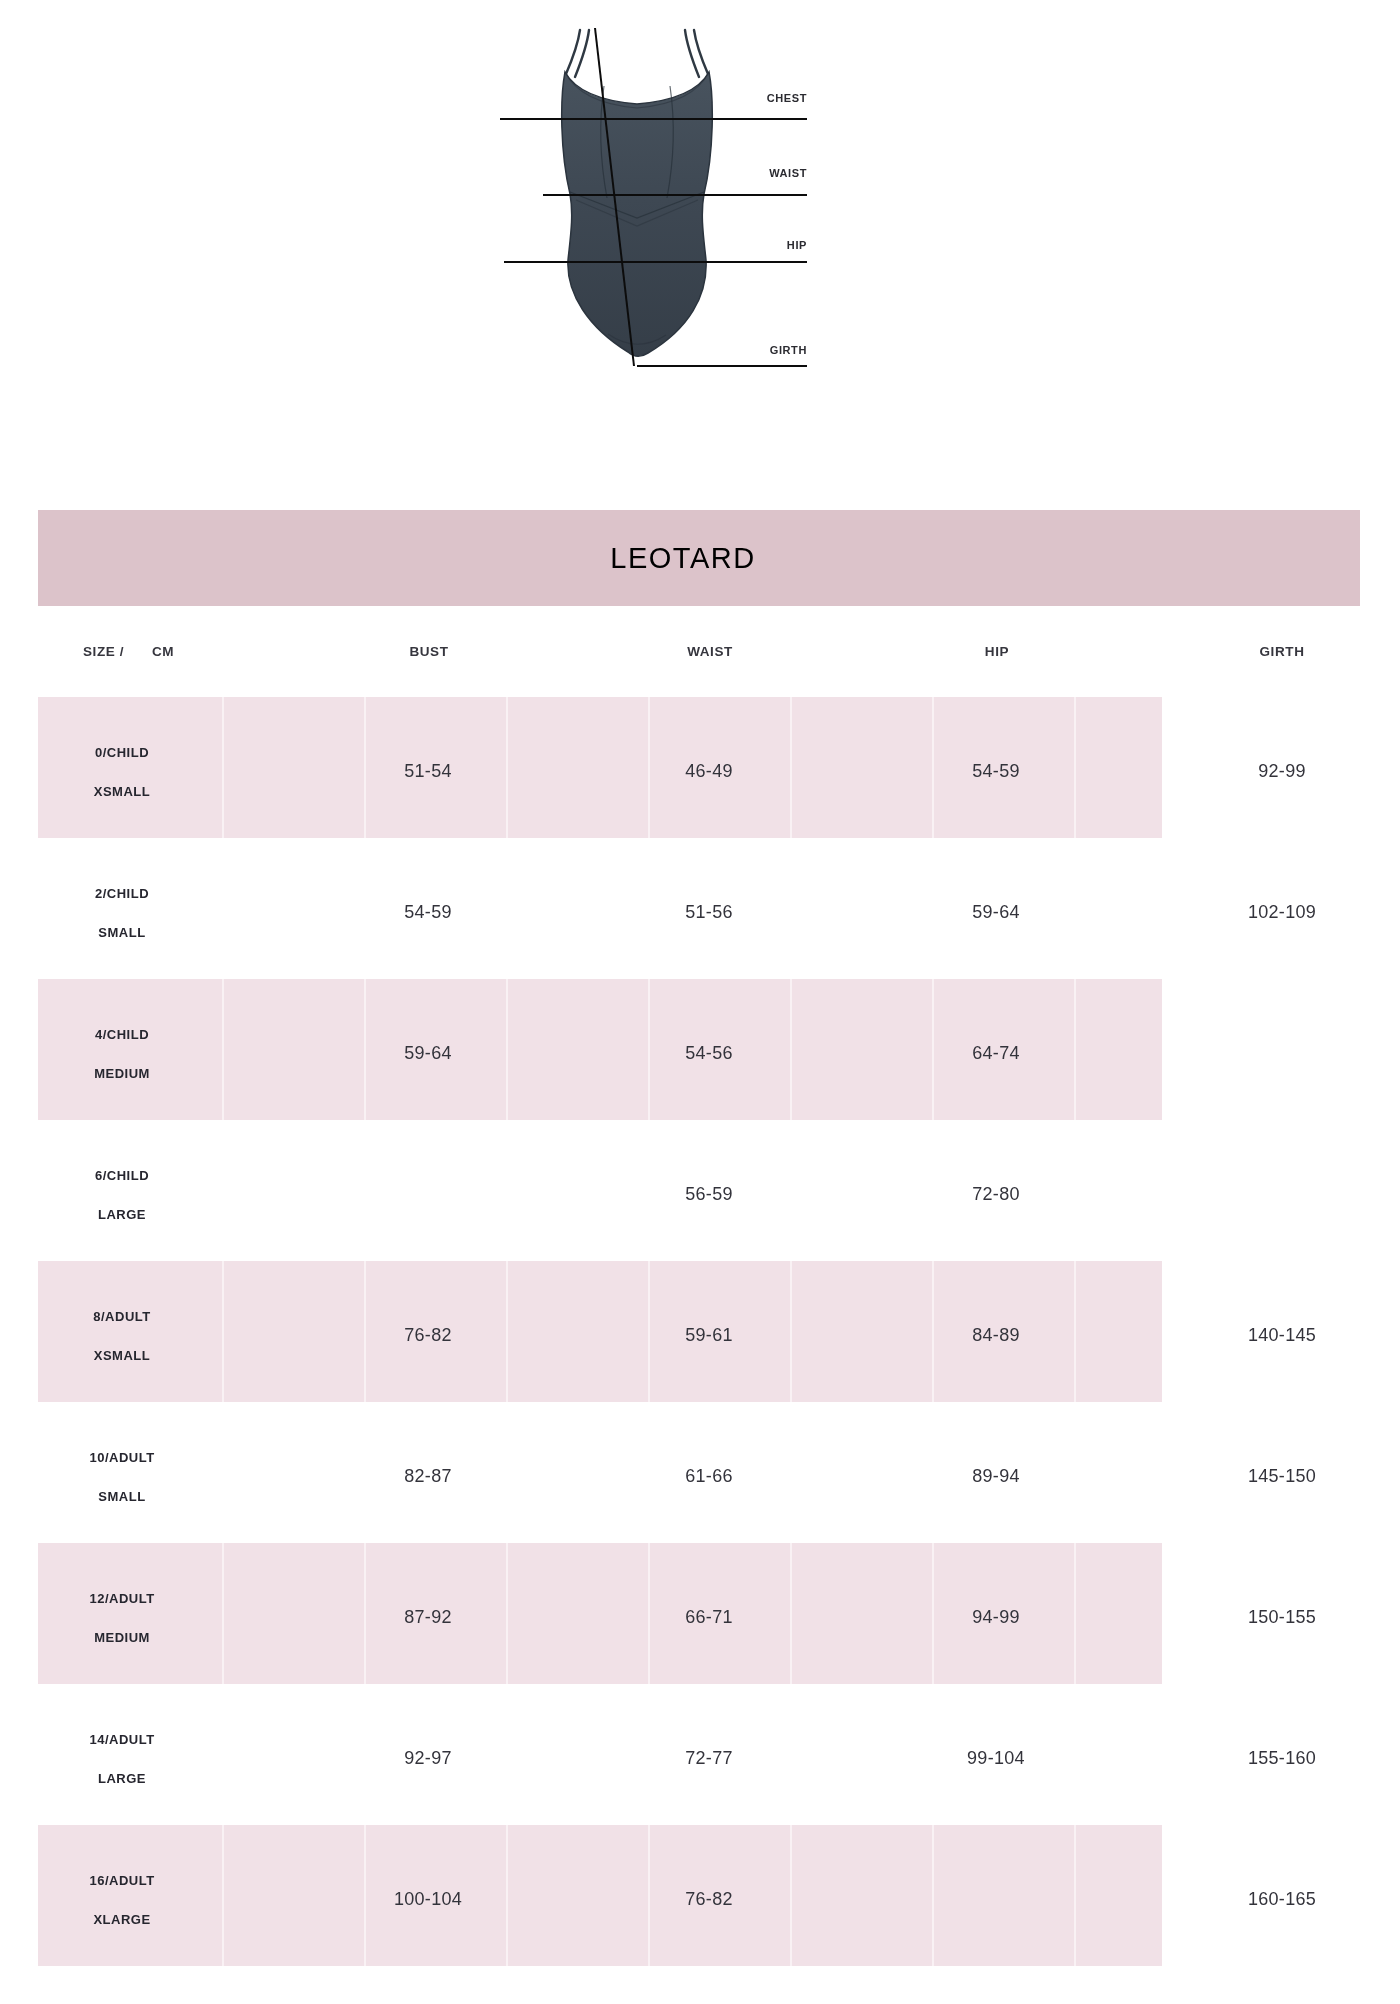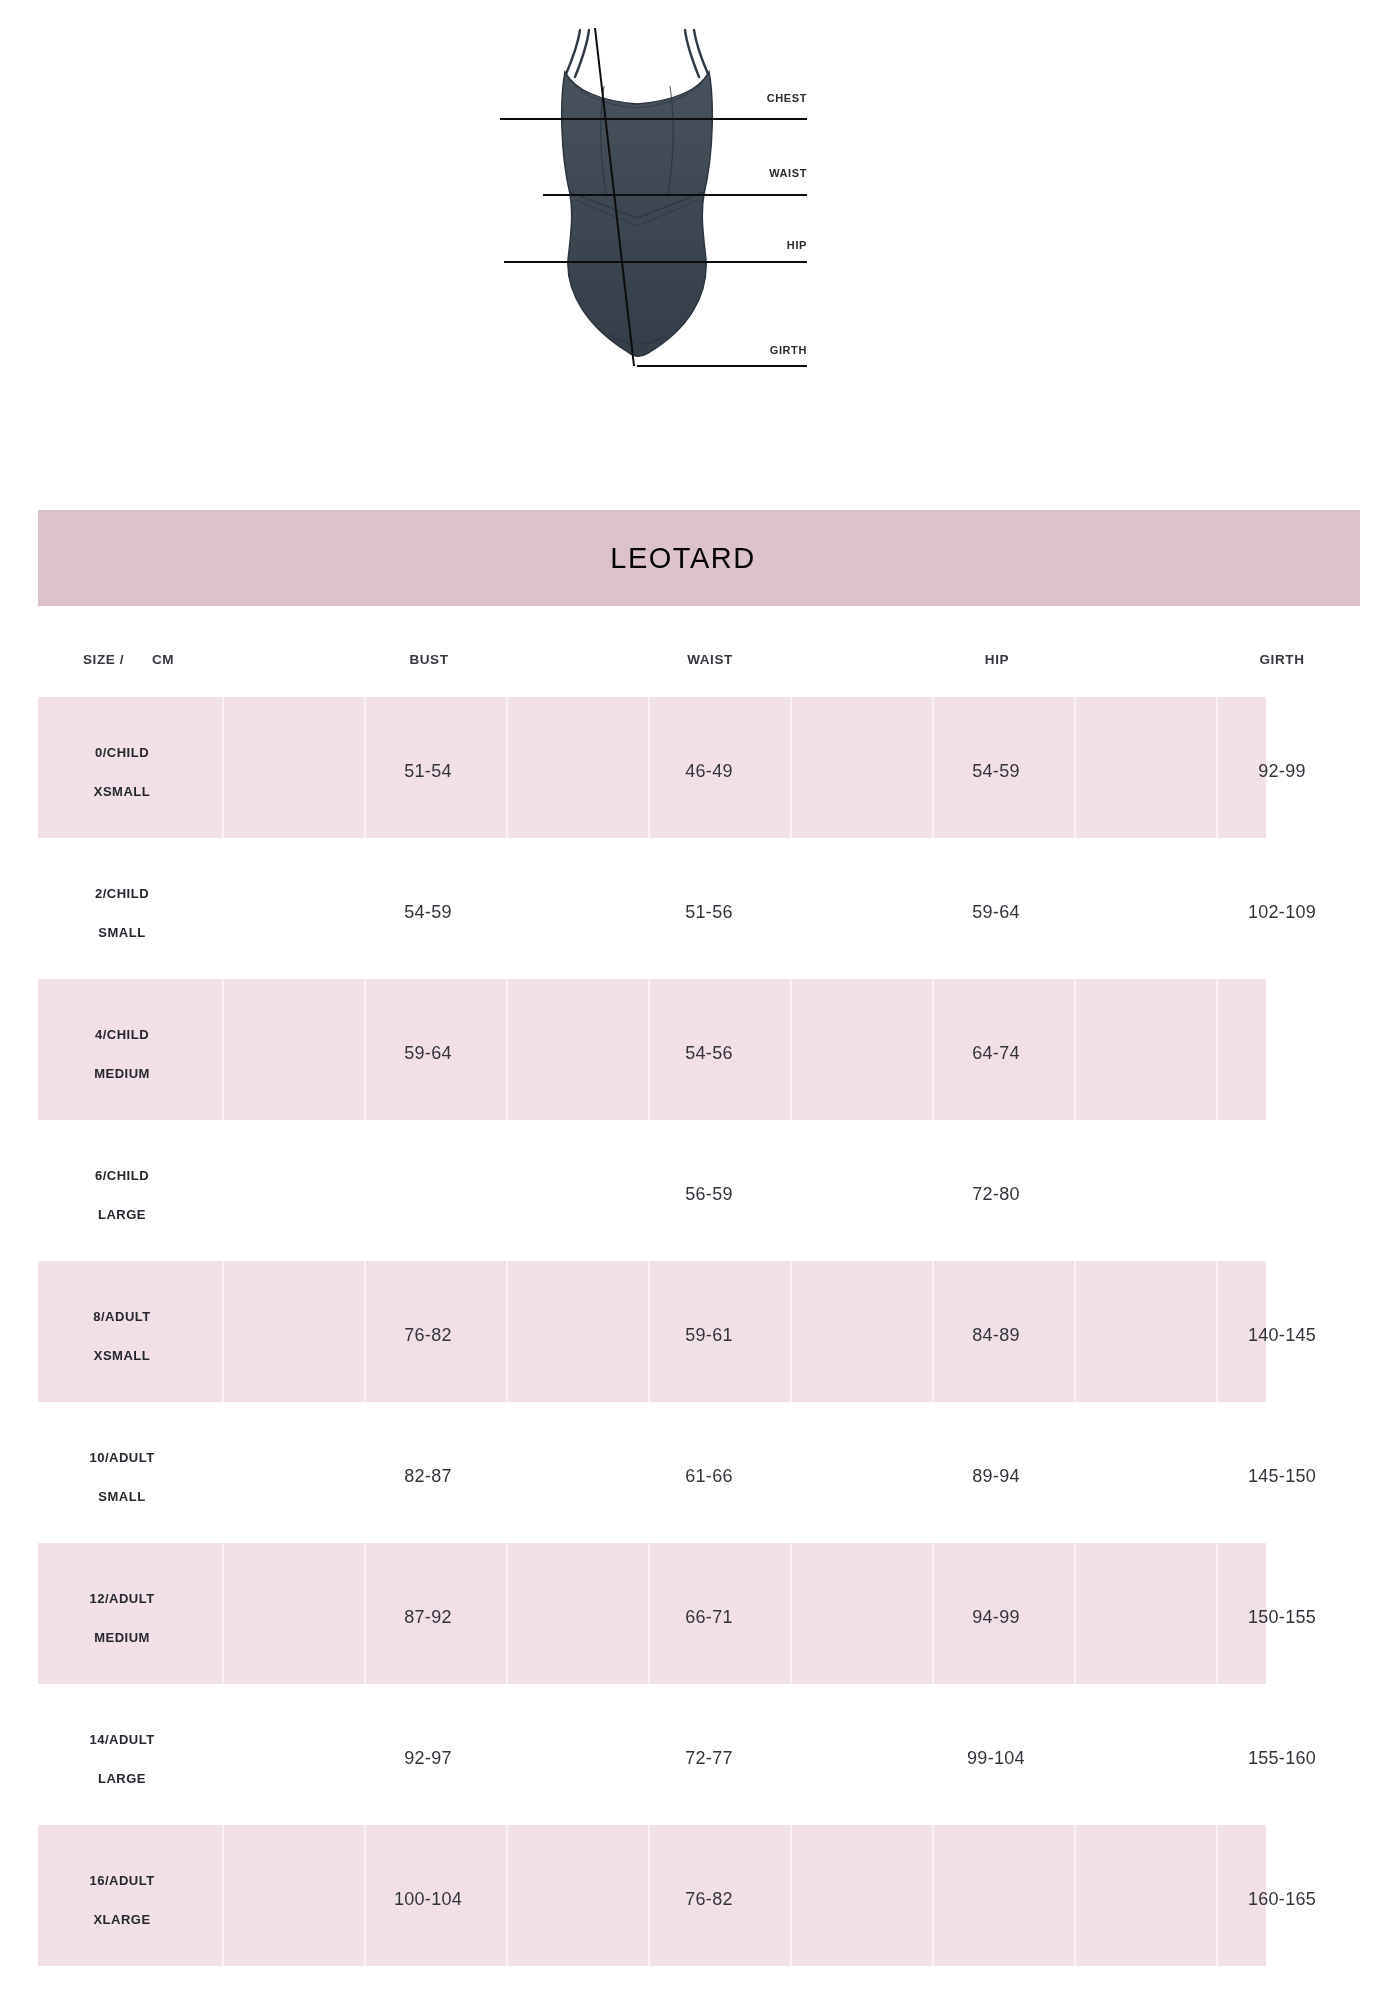--- a/index.html
+++ b/index.html
@@ -21,31 +21,31 @@
     background:#dcc3ca; display:flex; align-items:center; justify-content:center;
   }
   .title-bar .title{
     font-size:29px; font-weight:normal; letter-spacing:1.5px; color:#000000;
     transform:translateX(-16px);
   }
   
   .size-table{position:absolute; left:38px; top:606px; width:1322px;}
   .thead{position:relative; height:91px;}
   .th{
-    position:absolute; top:8px; height:91px; display:flex; align-items:center; justify-content:center;
+    position:absolute; top:0; height:91px; display:flex; align-items:center; justify-content:center;
     font-size:13.5px; font-weight:bold; letter-spacing:.6px; color:#36363e; white-space:nowrap;
   }
   .th-sizelabel{left:45px; justify-content:flex-start;}
   .th-unit{left:114px; justify-content:flex-start;}
   .th-bust{left:311px; width:160px;}
   .th-waist{left:592px; width:160px;}
   .th-hip{left:879px; width:160px;}
   .th-girth{left:1164px; width:160px;}
   .tbody{position:relative;}
-  .row{position:relative; width:1228px; height:141px;}
+  .row{position:relative; width:1124px; height:141px;}
   .row.pink{background:#f1e1e7;}
   .row.white{background:#ffffff;}
   .row.pink .cell-divider{
     position:absolute; top:0; bottom:0; width:2px; background:rgba(255,255,255,.55);
   }
   .size-cell{
     position:absolute; left:14px; top:0; width:140px; height:141px;
     display:flex; flex-direction:column; align-items:center; justify-content:center;
     padding-top:8px; box-sizing:border-box;
   }

